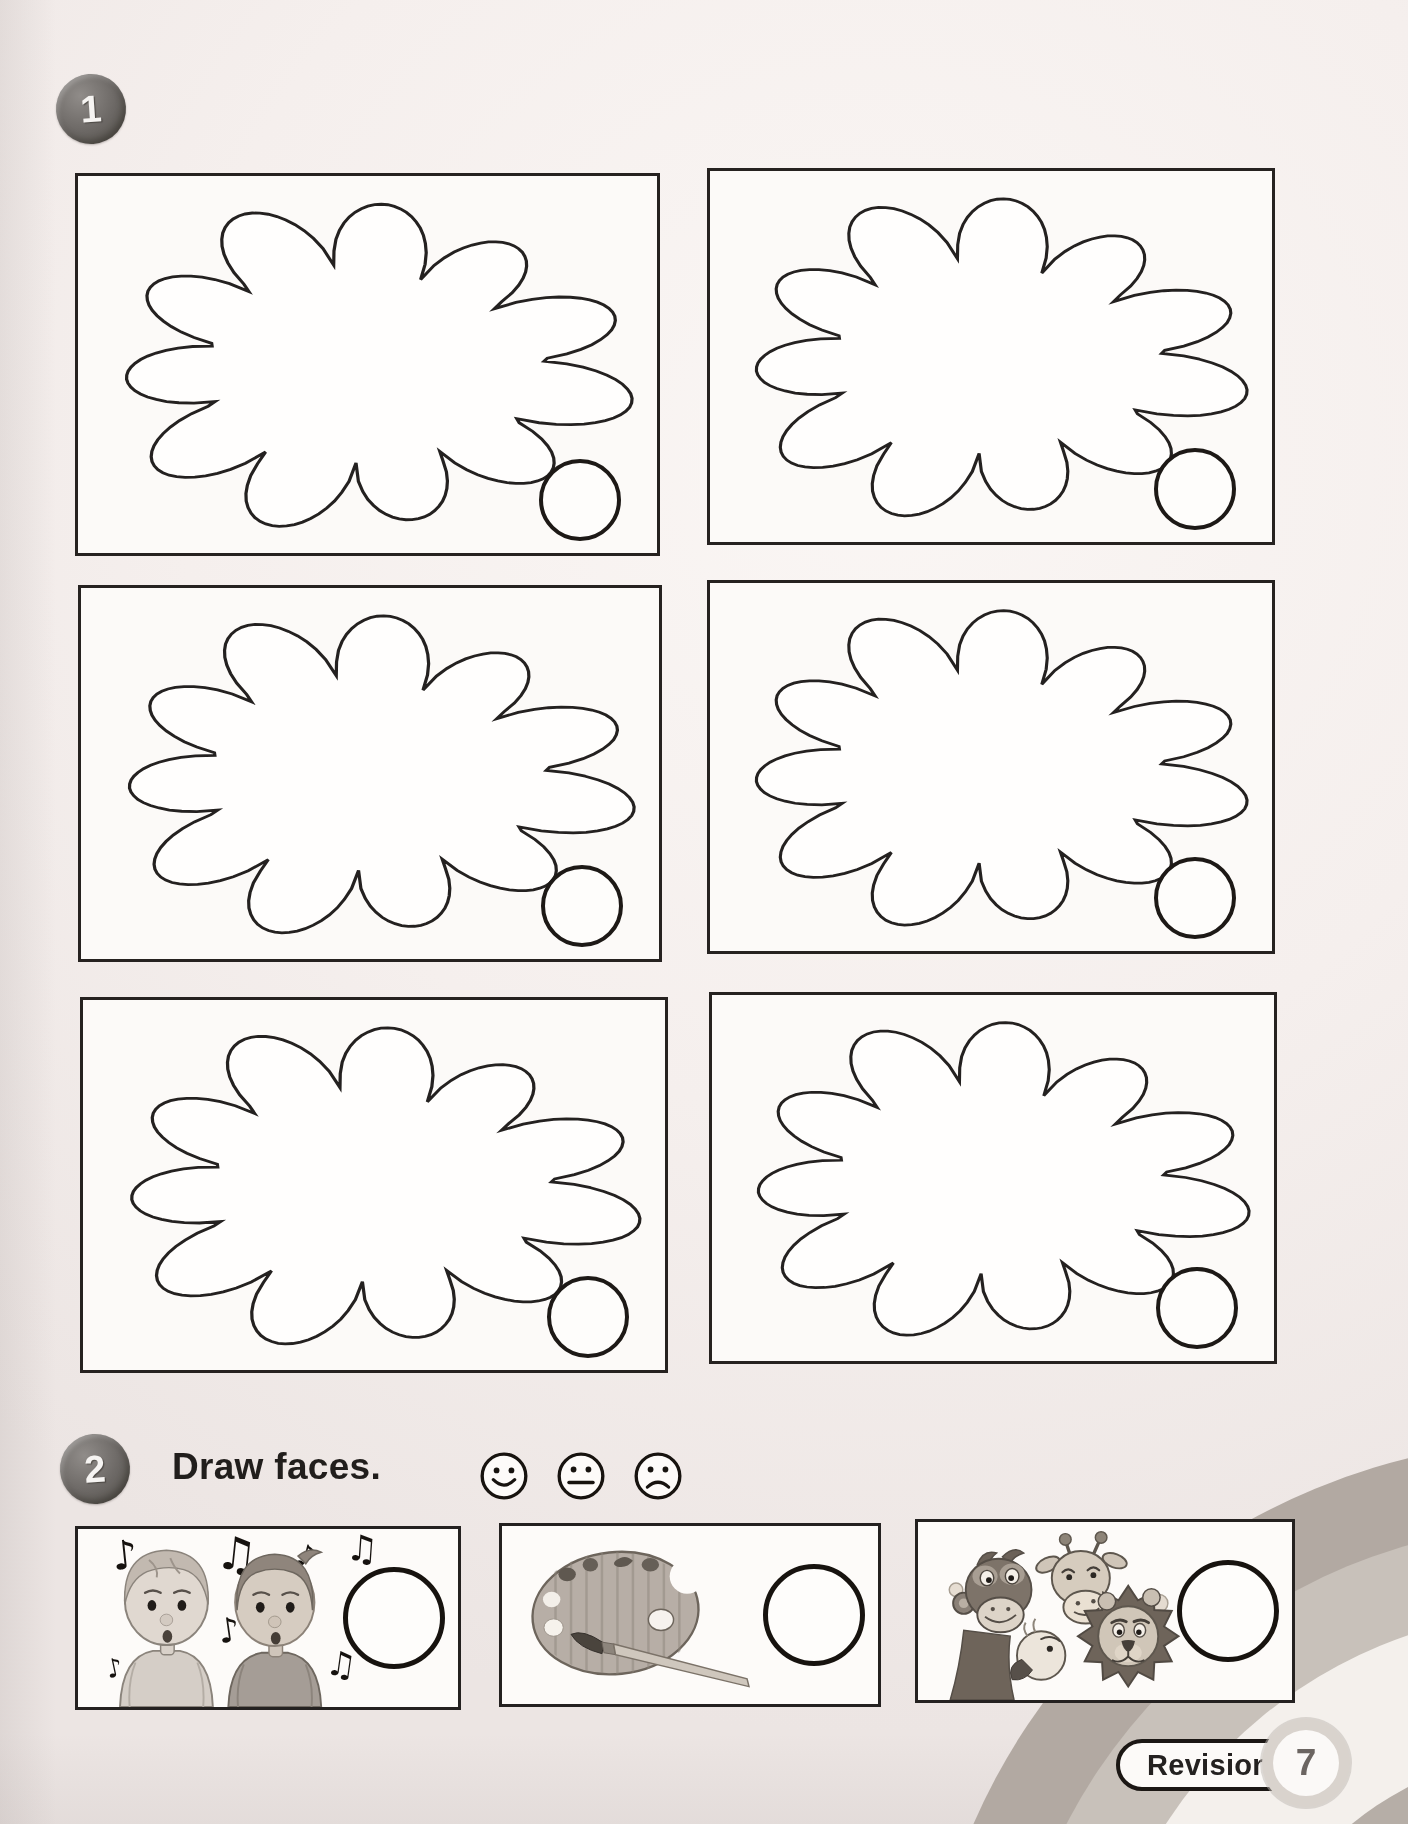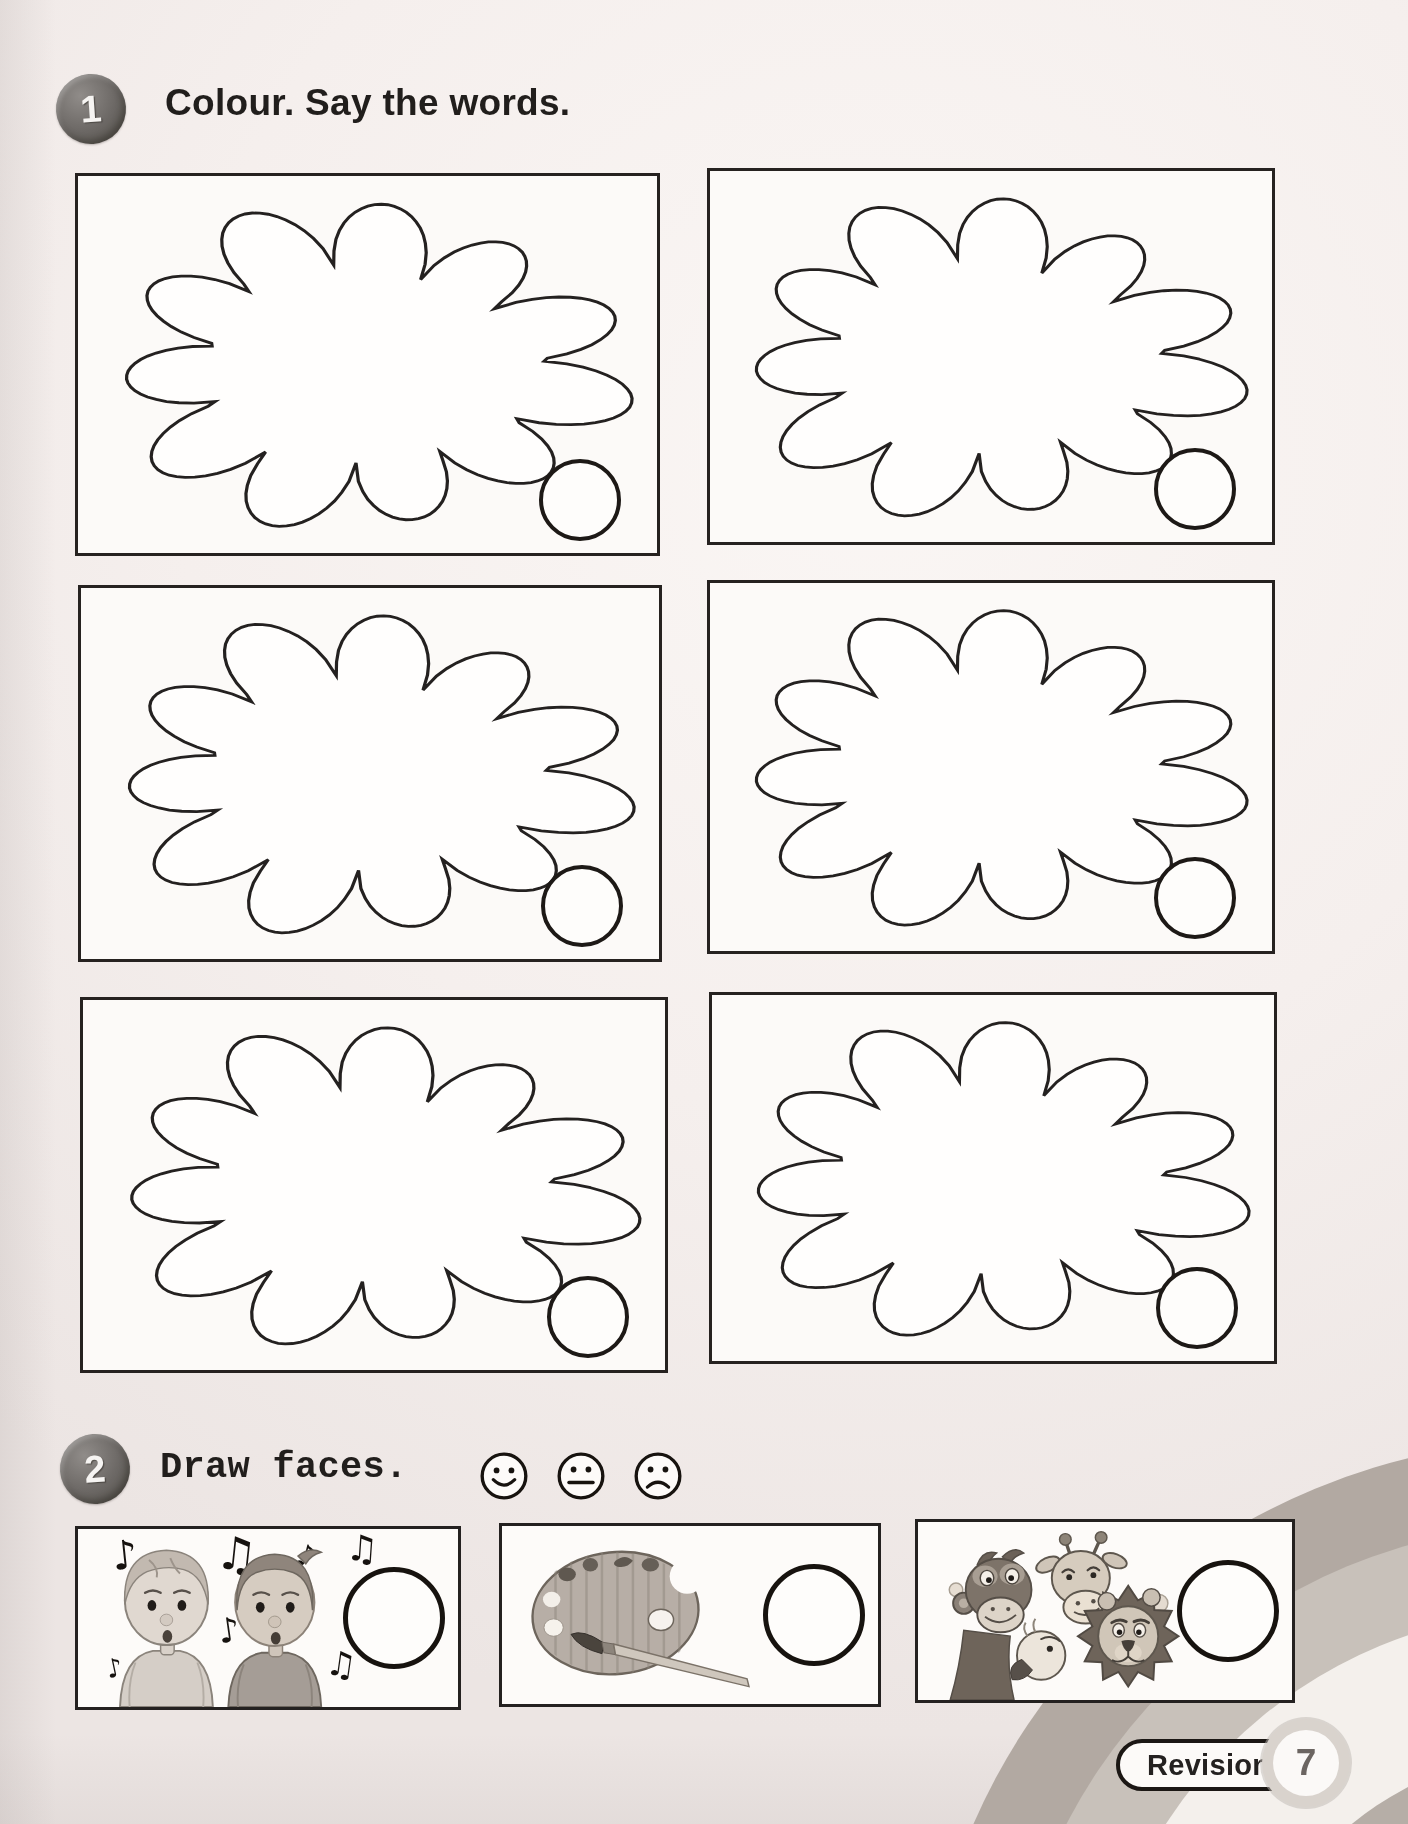--- a/index.html
+++ b/index.html
@@ -74,21 +74,20 @@
     <div class="swirl" style="left:920px;  top:1440px; width:1280px;height:1280px;background:#b2a9a2;"></div>
     <div class="swirl" style="left:1004px; top:1524px; width:1112px;height:1112px;background:#c8c1ba;"></div>
     <div class="swirl" style="left:1090px; top:1610px; width:940px; height:940px; background:#f4f0ec;"></div>
     <div class="swirl" style="left:1230px; top:1750px; width:660px; height:660px; background:#b6aea7;"></div>
 
   </div>
 
   <div class="badge" style="left:56px;top:74px;">
     <span>1</span>
   </div>
-  <div class="title" style="left:165px;top:82px;">Colour. Say the words.</div>
 
   <div class="box" style="left:75px; top:173px; width:585px;height:383px;">
     <svg class="splat-svg" viewBox="0 0 400 300" preserveAspectRatio="none">
         <path class="splat-path" d="M353.3,152.0L362.7,155.1L370.4,158.5L376.6,162.1L381.4,165.8L384.9,169.7L387.2,173.5L388.2,177.3L387.9,181.0L386.5,184.5L383.8,187.7L380.0,190.7L375.1,193.3L369.1,195.4L362.1,197.1L354.0,198.3L344.7,198.7L334.2,198.4L322.0,197.1L306.1,193.8L307.8,197.1L317.5,204.2L323.8,210.3L328.1,215.9L330.9,221.0L332.4,225.7L332.7,230.0L332.1,233.8L330.5,237.2L328.1,240.2L324.9,242.6L320.9,244.4L316.3,245.7L311.1,246.4L305.4,246.4L299.2,245.8L292.6,244.4L285.6,242.3L278.2,239.3L270.4,235.3L261.9,229.7L251.3,220.5L253.6,228.2L256.0,237.1L256.7,244.4L256.3,250.6L255.1,256.1L253.2,260.9L250.6,265.0L247.6,268.5L244.1,271.4L240.2,273.6L236.1,275.0L231.6,275.8L227.1,275.9L222.4,275.2L217.6,273.7L213.0,271.5L208.4,268.4L204.1,264.3L200.0,259.3L196.4,252.9L193.3,244.7L191.6,229.8L186.6,244.7L181.5,253.6L176.3,260.7L170.8,266.4L165.1,271.1L159.3,274.9L153.5,277.8L147.8,279.8L142.2,280.9L136.9,281.2L131.9,280.7L127.3,279.3L123.2,277.2L119.6,274.2L116.8,270.5L114.7,266.0L113.4,260.7L113.2,254.7L114.2,247.9L116.6,240.0L121.4,230.5L127.2,220.8L112.9,230.0L102.3,235.0L93.0,238.2L84.5,240.3L76.8,241.3L69.9,241.5L63.8,240.9L58.5,239.7L54.0,237.7L50.5,235.2L47.9,232.1L46.3,228.6L45.7,224.7L46.2,220.4L47.7,215.8L50.4,210.9L54.2,205.9L59.4,200.6L66.0,195.3L74.5,189.7L86.3,183.7L91.2,179.9L76.2,181.2L65.4,180.9L56.6,179.9L49.3,178.2L43.1,176.2L38.1,173.8L34.1,171.1L31.2,168.1L29.2,165.0L28.2,161.8L28.3,158.5L29.3,155.2L31.3,152.0L34.2,148.9L38.2,145.8L43.2,143.0L49.2,140.5L56.3,138.3L64.9,136.5L75.2,135.2L89.1,134.9L88.8,132.6L76.2,127.9L67.2,123.5L60.0,119.0L54.4,114.6L49.9,110.2L46.5,105.9L44.2,101.7L43.0,97.7L42.7,93.9L43.4,90.3L45.1,87.1L47.7,84.3L51.2,81.9L55.6,80.0L60.9,78.7L67.1,78.0L74.1,78.1L82.0,78.9L91.0,80.8L101.5,84.2L115.3,90.6L111.8,84.6L104.7,75.2L100.3,67.3L97.6,60.3L96.2,53.9L96.0,48.2L96.7,43.0L98.4,38.5L100.9,34.7L104.1,31.6L108.1,29.2L112.6,27.6L117.7,26.8L123.2,26.9L129.1,27.8L135.3,29.7L141.6,32.5L148.2,36.3L154.8,41.2L161.4,47.5L168.1,55.7L175.7,69.1L175.9,57.6L177.3,48.1L179.8,40.8L183.0,34.9L186.8,30.0L190.9,26.2L195.4,23.3L200.0,21.2L204.8,20.0L209.6,19.7L214.3,20.1L218.9,21.4L223.3,23.5L227.5,26.3L231.2,29.8L234.5,34.1L237.4,39.1L239.6,44.9L241.0,51.5L241.6,59.1L240.8,68.4L237.6,80.9L247.2,69.4L254.6,63.1L261.5,58.5L268.0,55.2L274.3,52.8L280.3,51.2L285.9,50.3L291.2,50.2L296.0,50.7L300.4,51.8L304.2,53.5L307.4,55.8L310.0,58.6L311.8,61.9L312.9,65.7L313.1,70.0L312.4,74.6L310.6,79.8L307.5,85.4L302.8,91.6L295.3,98.9L290.2,104.5L305.5,99.4L317.1,96.9L327.1,95.5L336.1,95.0L344.3,95.2L351.5,96.0L358.0,97.4L363.5,99.2L368.1,101.5L371.7,104.2L374.3,107.2L375.9,110.6L376.3,114.1L375.5,117.9L373.6,121.8L370.3,125.7L365.7,129.7L359.6,133.7L351.8,137.5L341.8,141.2L327.8,144.7L325.5,147.2L341.7,149.3L353.3,152.0Z"></path>
       </svg>
     <div class="mini-circle"></div>
   </div>
   <div class="box" style="left:707px;top:168px; width:568px;height:377px;">
     <svg class="splat-svg" viewBox="0 0 400 300" preserveAspectRatio="none">
         <path class="splat-path" d="M353.3,152.0L362.7,155.1L370.4,158.5L376.6,162.1L381.4,165.8L384.9,169.7L387.2,173.5L388.2,177.3L387.9,181.0L386.5,184.5L383.8,187.7L380.0,190.7L375.1,193.3L369.1,195.4L362.1,197.1L354.0,198.3L344.7,198.7L334.2,198.4L322.0,197.1L306.1,193.8L307.8,197.1L317.5,204.2L323.8,210.3L328.1,215.9L330.9,221.0L332.4,225.7L332.7,230.0L332.1,233.8L330.5,237.2L328.1,240.2L324.9,242.6L320.9,244.4L316.3,245.7L311.1,246.4L305.4,246.4L299.2,245.8L292.6,244.4L285.6,242.3L278.2,239.3L270.4,235.3L261.9,229.7L251.3,220.5L253.6,228.2L256.0,237.1L256.7,244.4L256.3,250.6L255.1,256.1L253.2,260.9L250.6,265.0L247.6,268.5L244.1,271.4L240.2,273.6L236.1,275.0L231.6,275.8L227.1,275.9L222.4,275.2L217.6,273.7L213.0,271.5L208.4,268.4L204.1,264.3L200.0,259.3L196.4,252.9L193.3,244.7L191.6,229.8L186.6,244.7L181.5,253.6L176.3,260.7L170.8,266.4L165.1,271.1L159.3,274.9L153.5,277.8L147.8,279.8L142.2,280.9L136.9,281.2L131.9,280.7L127.3,279.3L123.2,277.2L119.6,274.2L116.8,270.5L114.7,266.0L113.4,260.7L113.2,254.7L114.2,247.9L116.6,240.0L121.4,230.5L127.2,220.8L112.9,230.0L102.3,235.0L93.0,238.2L84.5,240.3L76.8,241.3L69.9,241.5L63.8,240.9L58.5,239.7L54.0,237.7L50.5,235.2L47.9,232.1L46.3,228.6L45.7,224.7L46.2,220.4L47.7,215.8L50.4,210.9L54.2,205.9L59.4,200.6L66.0,195.3L74.5,189.7L86.3,183.7L91.2,179.9L76.2,181.2L65.4,180.9L56.6,179.9L49.3,178.2L43.1,176.2L38.1,173.8L34.1,171.1L31.2,168.1L29.2,165.0L28.2,161.8L28.3,158.5L29.3,155.2L31.3,152.0L34.2,148.9L38.2,145.8L43.2,143.0L49.2,140.5L56.3,138.3L64.9,136.5L75.2,135.2L89.1,134.9L88.8,132.6L76.2,127.9L67.2,123.5L60.0,119.0L54.4,114.6L49.9,110.2L46.5,105.9L44.2,101.7L43.0,97.7L42.7,93.9L43.4,90.3L45.1,87.1L47.7,84.3L51.2,81.9L55.6,80.0L60.9,78.7L67.1,78.0L74.1,78.1L82.0,78.9L91.0,80.8L101.5,84.2L115.3,90.6L111.8,84.6L104.7,75.2L100.3,67.3L97.6,60.3L96.2,53.9L96.0,48.2L96.7,43.0L98.4,38.5L100.9,34.7L104.1,31.6L108.1,29.2L112.6,27.6L117.7,26.8L123.2,26.9L129.1,27.8L135.3,29.7L141.6,32.5L148.2,36.3L154.8,41.2L161.4,47.5L168.1,55.7L175.7,69.1L175.9,57.6L177.3,48.1L179.8,40.8L183.0,34.9L186.8,30.0L190.9,26.2L195.4,23.3L200.0,21.2L204.8,20.0L209.6,19.7L214.3,20.1L218.9,21.4L223.3,23.5L227.5,26.3L231.2,29.8L234.5,34.1L237.4,39.1L239.6,44.9L241.0,51.5L241.6,59.1L240.8,68.4L237.6,80.9L247.2,69.4L254.6,63.1L261.5,58.5L268.0,55.2L274.3,52.8L280.3,51.2L285.9,50.3L291.2,50.2L296.0,50.7L300.4,51.8L304.2,53.5L307.4,55.8L310.0,58.6L311.8,61.9L312.9,65.7L313.1,70.0L312.4,74.6L310.6,79.8L307.5,85.4L302.8,91.6L295.3,98.9L290.2,104.5L305.5,99.4L317.1,96.9L327.1,95.5L336.1,95.0L344.3,95.2L351.5,96.0L358.0,97.4L363.5,99.2L368.1,101.5L371.7,104.2L374.3,107.2L375.9,110.6L376.3,114.1L375.5,117.9L373.6,121.8L370.3,125.7L365.7,129.7L359.6,133.7L351.8,137.5L341.8,141.2L327.8,144.7L325.5,147.2L341.7,149.3L353.3,152.0Z"></path>
@@ -116,21 +115,21 @@
   <div class="box" style="left:709px;top:992px; width:568px;height:372px;">
     <svg class="splat-svg" viewBox="0 0 400 300" preserveAspectRatio="none">
         <path class="splat-path" d="M353.3,152.0L362.7,155.1L370.4,158.5L376.6,162.1L381.4,165.8L384.9,169.7L387.2,173.5L388.2,177.3L387.9,181.0L386.5,184.5L383.8,187.7L380.0,190.7L375.1,193.3L369.1,195.4L362.1,197.1L354.0,198.3L344.7,198.7L334.2,198.4L322.0,197.1L306.1,193.8L307.8,197.1L317.5,204.2L323.8,210.3L328.1,215.9L330.9,221.0L332.4,225.7L332.7,230.0L332.1,233.8L330.5,237.2L328.1,240.2L324.9,242.6L320.9,244.4L316.3,245.7L311.1,246.4L305.4,246.4L299.2,245.8L292.6,244.4L285.6,242.3L278.2,239.3L270.4,235.3L261.9,229.7L251.3,220.5L253.6,228.2L256.0,237.1L256.7,244.4L256.3,250.6L255.1,256.1L253.2,260.9L250.6,265.0L247.6,268.5L244.1,271.4L240.2,273.6L236.1,275.0L231.6,275.8L227.1,275.9L222.4,275.2L217.6,273.7L213.0,271.5L208.4,268.4L204.1,264.3L200.0,259.3L196.4,252.9L193.3,244.7L191.6,229.8L186.6,244.7L181.5,253.6L176.3,260.7L170.8,266.4L165.1,271.1L159.3,274.9L153.5,277.8L147.8,279.8L142.2,280.9L136.9,281.2L131.9,280.7L127.3,279.3L123.2,277.2L119.6,274.2L116.8,270.5L114.7,266.0L113.4,260.7L113.2,254.7L114.2,247.9L116.6,240.0L121.4,230.5L127.2,220.8L112.9,230.0L102.3,235.0L93.0,238.2L84.5,240.3L76.8,241.3L69.9,241.5L63.8,240.9L58.5,239.7L54.0,237.7L50.5,235.2L47.9,232.1L46.3,228.6L45.7,224.7L46.2,220.4L47.7,215.8L50.4,210.9L54.2,205.9L59.4,200.6L66.0,195.3L74.5,189.7L86.3,183.7L91.2,179.9L76.2,181.2L65.4,180.9L56.6,179.9L49.3,178.2L43.1,176.2L38.1,173.8L34.1,171.1L31.2,168.1L29.2,165.0L28.2,161.8L28.3,158.5L29.3,155.2L31.3,152.0L34.2,148.9L38.2,145.8L43.2,143.0L49.2,140.5L56.3,138.3L64.9,136.5L75.2,135.2L89.1,134.9L88.8,132.6L76.2,127.9L67.2,123.5L60.0,119.0L54.4,114.6L49.9,110.2L46.5,105.9L44.2,101.7L43.0,97.7L42.7,93.9L43.4,90.3L45.1,87.1L47.7,84.3L51.2,81.9L55.6,80.0L60.9,78.7L67.1,78.0L74.1,78.1L82.0,78.9L91.0,80.8L101.5,84.2L115.3,90.6L111.8,84.6L104.7,75.2L100.3,67.3L97.6,60.3L96.2,53.9L96.0,48.2L96.7,43.0L98.4,38.5L100.9,34.7L104.1,31.6L108.1,29.2L112.6,27.6L117.7,26.8L123.2,26.9L129.1,27.8L135.3,29.7L141.6,32.5L148.2,36.3L154.8,41.2L161.4,47.5L168.1,55.7L175.7,69.1L175.9,57.6L177.3,48.1L179.8,40.8L183.0,34.9L186.8,30.0L190.9,26.2L195.4,23.3L200.0,21.2L204.8,20.0L209.6,19.7L214.3,20.1L218.9,21.4L223.3,23.5L227.5,26.3L231.2,29.8L234.5,34.1L237.4,39.1L239.6,44.9L241.0,51.5L241.6,59.1L240.8,68.4L237.6,80.9L247.2,69.4L254.6,63.1L261.5,58.5L268.0,55.2L274.3,52.8L280.3,51.2L285.9,50.3L291.2,50.2L296.0,50.7L300.4,51.8L304.2,53.5L307.4,55.8L310.0,58.6L311.8,61.9L312.9,65.7L313.1,70.0L312.4,74.6L310.6,79.8L307.5,85.4L302.8,91.6L295.3,98.9L290.2,104.5L305.5,99.4L317.1,96.9L327.1,95.5L336.1,95.0L344.3,95.2L351.5,96.0L358.0,97.4L363.5,99.2L368.1,101.5L371.7,104.2L374.3,107.2L375.9,110.6L376.3,114.1L375.5,117.9L373.6,121.8L370.3,125.7L365.7,129.7L359.6,133.7L351.8,137.5L341.8,141.2L327.8,144.7L325.5,147.2L341.7,149.3L353.3,152.0Z"></path>
       </svg>
     <div class="mini-circle"></div>
   </div>
 
   <div class="badge" style="left:60px;top:1434px;">
     <span>2</span>
   </div>
-  <div class="title" style="left:160px;top:1446px;font-family:Liberation Mono, monospace;">Draw faces.</div>
+  <div class="title" style="left:172px;top:1446px;">Draw faces.</div>
 
   <div class="faces">
     <svg class="face-svg" viewBox="0 0 56 56">
       <circle cx="28" cy="28" r="23.5" fill="#fdfbf9" stroke="#17130f" stroke-width="3.6"></circle>
       <circle cx="20" cy="22" r="3.1" fill="#17130f"></circle>
         <circle cx="36" cy="22" r="3.1" fill="#17130f"></circle>
       <path d="M16.5 32 Q28 43.5 39.5 32" fill="none" stroke="#17130f" stroke-width="3.4" stroke-linecap="round"></path>
     </svg>
     <svg class="face-svg" viewBox="0 0 56 56">
       <circle cx="28" cy="28" r="23.5" fill="#fdfbf9" stroke="#17130f" stroke-width="3.6"></circle>

